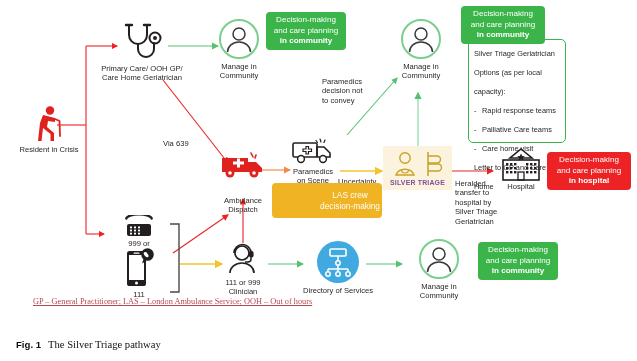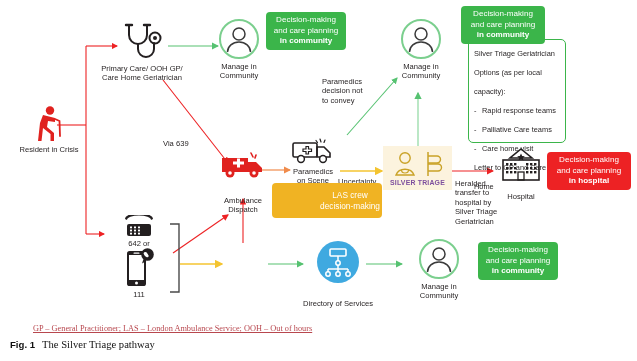--- a/index.html
+++ b/index.html
@@ -23,23 +23,23 @@
           font-size:7.4px;line-height:19px;color:#231f20;padding:4px 5px 3px 5px;box-sizing:border-box;}
   .optbox .li{display:flex;}
   .optbox .dash{width:8px;flex:0 0 8px;}
   
   .striage{position:absolute;background:#FCF3DE;display:flex;flex-direction:column;
            align-items:center;justify-content:center;}
   .striage .cap{font-size:6.9px;font-weight:bold;color:#7D4F9E;letter-spacing:.2px;}
   
   .anno{position:absolute;font-size:7.6px;line-height:9.4px;color:#231f20;white-space:pre-line;}
   
-  .footnote{position:absolute;left:33px;top:324px;font-family:"Liberation Serif","DejaVu Serif",serif;
+  .footnote{position:absolute;left:33px;top:297px;font-family:"Liberation Serif","DejaVu Serif",serif;
             font-size:8.3px;color:#B8474E;text-decoration:underline;white-space:nowrap;text-align:right;}
-  .capline{position:absolute;left:10px;top:339px;font-family:"Liberation Serif","DejaVu Serif",serif;
+  .capline{position:absolute;left:16px;top:339px;font-family:"Liberation Serif","DejaVu Serif",serif;
            font-size:10.4px;color:#111111;white-space:nowrap;}
   .capline .fignum{font-family:"Liberation Sans","DejaVu Sans",sans-serif;font-weight:bold;font-size:9.6px;}
   .capline .captxt{margin-left:7px;font-size:10.6px;}
 </style>
 </head>
 <body>
 
 <div class="canvas">
 
   <svg class="wires" viewBox="0 0 637 361">
@@ -200,70 +200,81 @@
           <rect x="31" y="15" width="2.4" height="2.4"></rect>
           <rect x="35" y="15" width="2.4" height="2.4"></rect>
         <rect x="27" y="19" width="2.4" height="2.4"></rect>
           <rect x="31" y="19" width="2.4" height="2.4"></rect>
           <rect x="35" y="19" width="2.4" height="2.4"></rect>
         <rect x="27" y="23" width="2.4" height="2.4"></rect>
           <rect x="31" y="23" width="2.4" height="2.4"></rect>
           <rect x="35" y="23" width="2.4" height="2.4"></rect>
       </g>
     </svg>
-    <div class="nlabel" style="margin-top:10px;">Hospital</div>
+    <div class="nlabel" style="margin-top:0;">Hospital</div>
   </div>
 
   <div class="node" style="left:104px;top:215px;width:70px;">
     <svg class="ico" width="46" height="24" viewBox="0 0 46 24">
       <path d="M9 4 a14 6 0 0 1 28 0 l-2 1 a12 4.5 0 0 0 -24 0 z" fill="#231f20"></path>
       <rect x="11" y="9" width="24" height="12" rx="2" fill="#231f20"></rect>
       <g fill="#ffffff">
         <rect x="14" y="11.5" width="2" height="1.8"></rect>
           <rect x="18" y="11.5" width="2" height="1.8"></rect>
           <rect x="22" y="11.5" width="2" height="1.8"></rect>
         <rect x="14" y="14.6" width="2" height="1.8"></rect>
           <rect x="18" y="14.6" width="2" height="1.8"></rect>
           <rect x="22" y="14.6" width="2" height="1.8"></rect>
         <rect x="14" y="17.7" width="2" height="1.8"></rect>
           <rect x="18" y="17.7" width="2" height="1.8"></rect>
           <rect x="22" y="17.7" width="2" height="1.8"></rect>
       </g>
     </svg>
-    <div class="nlabel" style="margin-top:0px;">642 or</div>
+    <div class="nlabel" style="margin-top:0px;">999 or</div>
     <svg class="ico" width="34" height="40" viewBox="0 0 34 40" style="margin-top:0px;">
       <rect x="5" y="3" width="19" height="35" rx="2.6" fill="#231f20"></rect>
       <rect x="7" y="7" width="15" height="25" fill="#ffffff"></rect>
       <rect x="11.5" y="4.6" width="6" height="1.2" rx=".6" fill="#ffffff"></rect>
       <circle cx="14.5" cy="35" r="1.5" fill="#ffffff"></circle>
       <circle cx="25.5" cy="6.5" r="6.3" fill="#231f20"></circle>
       <path d="M21.5 11 L20 15.5 L24.5 13 z" fill="#231f20"></path>
       <path d="M23 4 a2.2 2.2 0 0 1 2.2 1.2 l1.4 2.4 a1.5 1.5 0 0 1 -1.8 1.6 a5 5 0 0 1 -3 -3.2 a1.4 1.4 0 0 1 1.2 -2 z" fill="#ffffff"></path>
     </svg>
     <div class="nlabel" style="margin-top:2px;">111</div>
   </div>
 
   <svg style="position:absolute;left:168px;top:222px;" width="16" height="72" viewBox="0 0 16 72">
     <path d="M2 2 L11 2 L11 70 L2 70" stroke="#4a4a4a" stroke-width="1.4" fill="none"></path>
   </svg>
 
+  <div class="node" style="left:212px;top:242px;width:62px;">
+    <svg class="ico" width="40" height="34" viewBox="0 0 40 34">
+      <circle cx="19" cy="11" r="7" stroke="#231f20" stroke-width="1.7" fill="none"></circle>
+      <path d="M7 31 a12 10 0 0 1 24 0" stroke="#231f20" stroke-width="1.7" fill="none"></path>
+      <path d="M11 11 a8.5 8.5 0 0 1 17 0" stroke="#231f20" stroke-width="1.7" fill="none"></path>
+      <rect x="26" y="9" width="4.6" height="6.5" rx="2" fill="#231f20"></rect>
+      <path d="M28 15 L28 17 a3 3 0 0 1 -3 3 L22 20" stroke="#231f20" stroke-width="1.5" fill="none"></path>
+    </svg>
+    <div class="nlabel" style="margin-top:2px;">111 or 999
+Clinician</div>
+  </div>
 
   <div class="node" style="left:296px;top:240px;width:84px;">
     <svg class="ico" width="44" height="44" viewBox="0 0 44 44">
       <circle cx="22" cy="22" r="21" fill="#3FA9E0"></circle>
       <rect x="14" y="9" width="16" height="7" rx="1" stroke="#ffffff" stroke-width="1.6" fill="none"></rect>
       <path d="M22 16 L22 21" stroke="#ffffff" stroke-width="1.5"></path>
       <circle cx="22" cy="23" r="2.2" stroke="#ffffff" stroke-width="1.5" fill="none"></circle>
       <path d="M12 29 L32 29" stroke="#ffffff" stroke-width="1.5"></path>
       <path d="M22 25 L22 29 M12 29 L12 32 M22 29 L22 32 M32 29 L32 32" stroke="#ffffff" stroke-width="1.5"></path>
       <circle cx="12" cy="34" r="2.2" stroke="#ffffff" stroke-width="1.5" fill="none"></circle>
       <circle cx="22" cy="34" r="2.2" stroke="#ffffff" stroke-width="1.5" fill="none"></circle>
       <circle cx="32" cy="34" r="2.2" stroke="#ffffff" stroke-width="1.5" fill="none"></circle>
     </svg>
-    <div class="nlabel" style="margin-top:15px;text-align:center;">Directory of Services</div>
+    <div class="nlabel" style="margin-top:2px;text-align:center;">Directory of Services</div>
   </div>
 
   <div class="anno" style="left:163px;top:139px;">Via 639</div>
   <div class="anno" style="left:322px;top:77px;">Paramedics
 decision not
 to convey</div>
   <div class="anno" style="left:455px;top:179px;">Heralded
 transfer to
 hospital by
 Silver Triage

